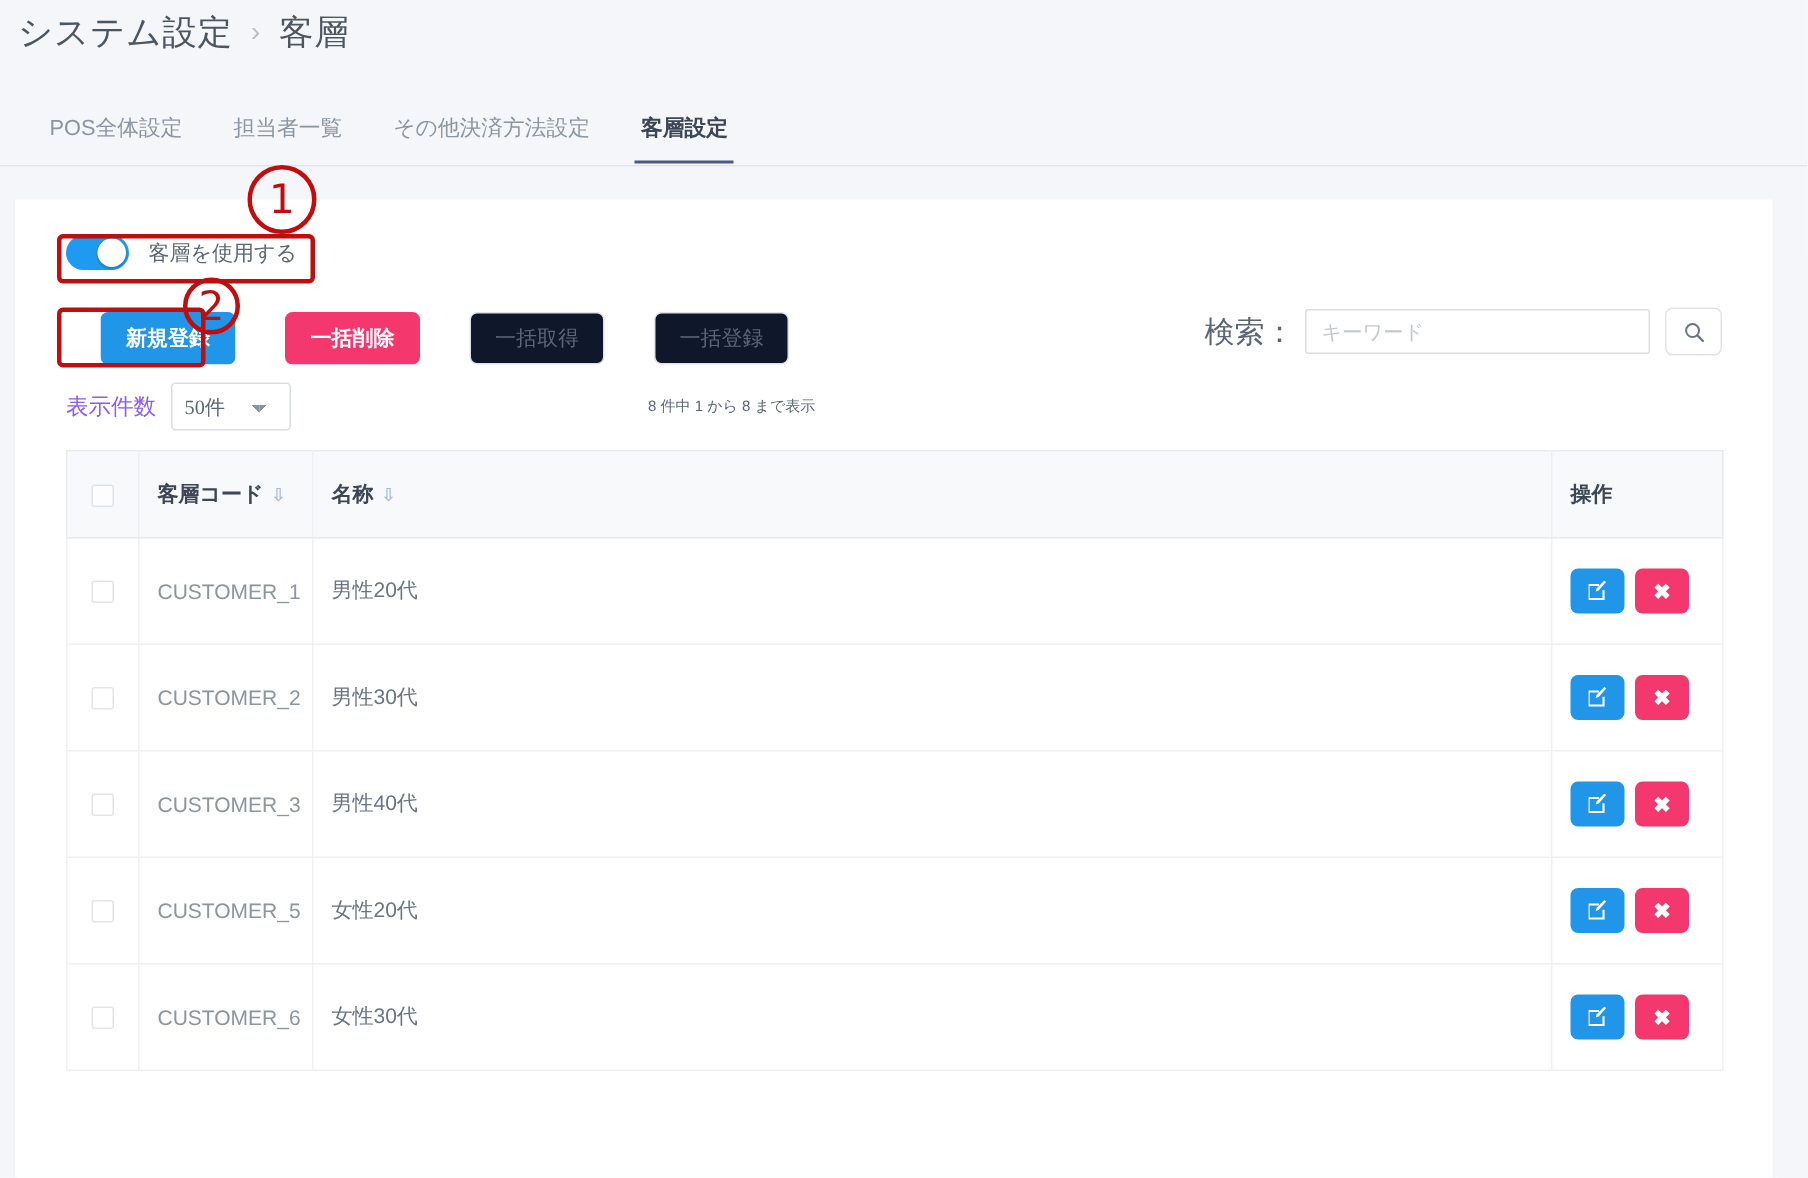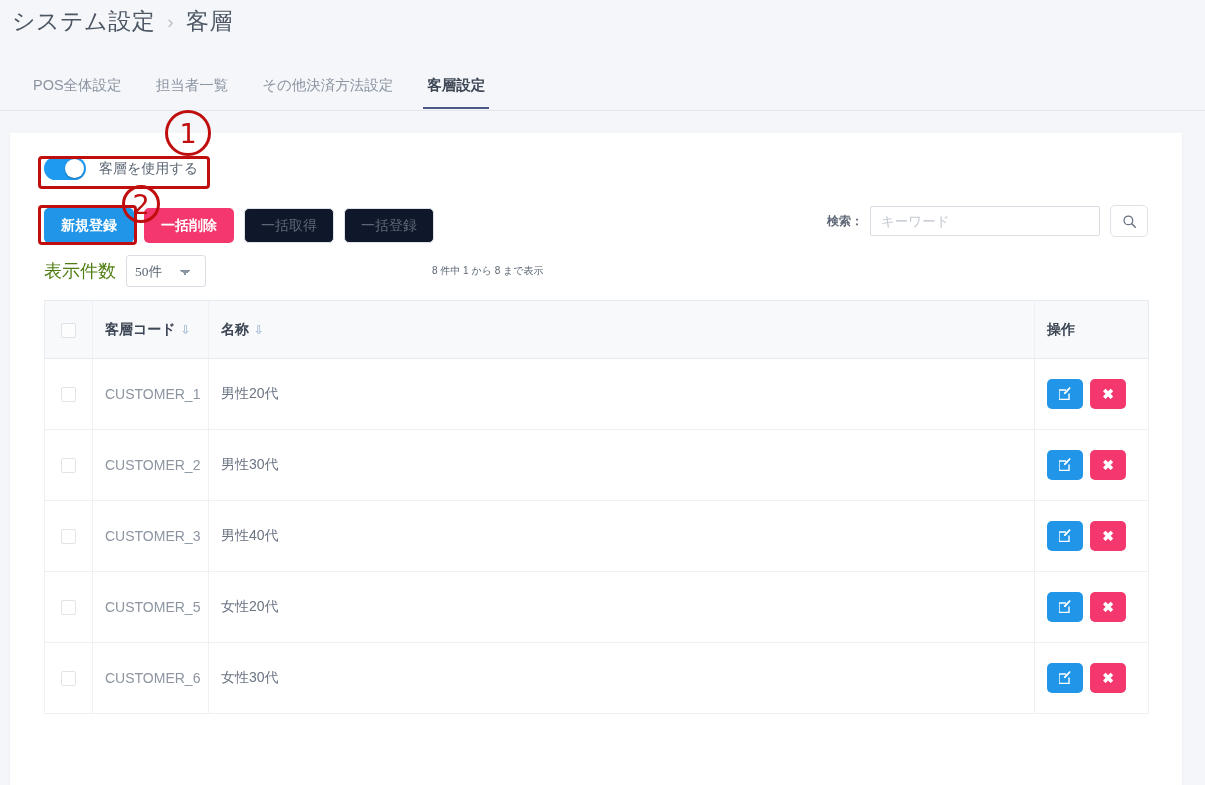--- a/index.html
+++ b/index.html
@@ -65,51 +65,52 @@
 
   
   .btn-row {
     position: absolute; left: 34px; top: 75px;
     display: flex; align-items: center; gap: 10px;
   }
   .btn {
     border-radius: 5px; font-size: 14px; padding: 9px 16px;
     cursor: pointer; white-space: nowrap; border: 1px solid transparent;
     line-height: 1.1;
+    margin-left: 23px;
   }
   .btn-primary { background: #2196e8; color: #fff; font-weight: 700; }
   .btn-danger  { background: #f4376d; color: #fff; font-weight: 700; }
   .btn-outline { background: #0f172a; color: #5c6674; border-color: #dfe3e9; }
 
   
   .search-area {
     position: absolute; right: 34px; top: 72px;
     display: flex; align-items: center; gap: 3px;
   }
-  .search-label { font-size: 12px; color: #5c6674; margin-right: 4px; font-weight: bold; }
+  .search-label { font-size: 20px; color: #5c6674; margin-right: 4px; }
   .search-input {
     width: 230px; height: 30px; padding: 4px 10px;
     border: 1px solid #d9dee5; border-radius: 2px;
     font-size: 13.5px; color: #5c6674; outline: none;
     font-family: "Liberation Sans", "DejaVu Sans", sans-serif;
     background: #fff;
   }
   .search-input::placeholder { color: #c3c9d2; }
   .search-btn {
     width: 38px; height: 32px; margin-left: 7px;
     border: 1px solid #dfe3e9; border-radius: 5px; background: #fff;
     display: flex; align-items: center; justify-content: center; cursor: pointer;
   }
 
   
   .count-row {
     position: absolute; left: 34px; top: 122px; right: 34px;
     display: flex; align-items: center;
   }
-  .count-label { font-size: 18px; color: #4d7c0f; margin-right: 10px; }
+  .count-label { font-size: 15px; color: #8b5cf6; margin-right: 10px; }
   .count-select {
     width: 80px; height: 32px; padding: 3px 8px;
     border: 1px solid #d9dee5; border-radius: 3px; background: #fff;
     font-size: 13.5px; color: #5c6674;
     font-family: Liberation Serif, serif;
     appearance: none; -webkit-appearance: none;
     background-image:
       linear-gradient(45deg, transparent 50%, #8b94a1 50%),
       linear-gradient(135deg, #8b94a1 50%, transparent 50%);
     background-position: calc(100% - 20px) 14px, calc(100% - 15px) 14px;

